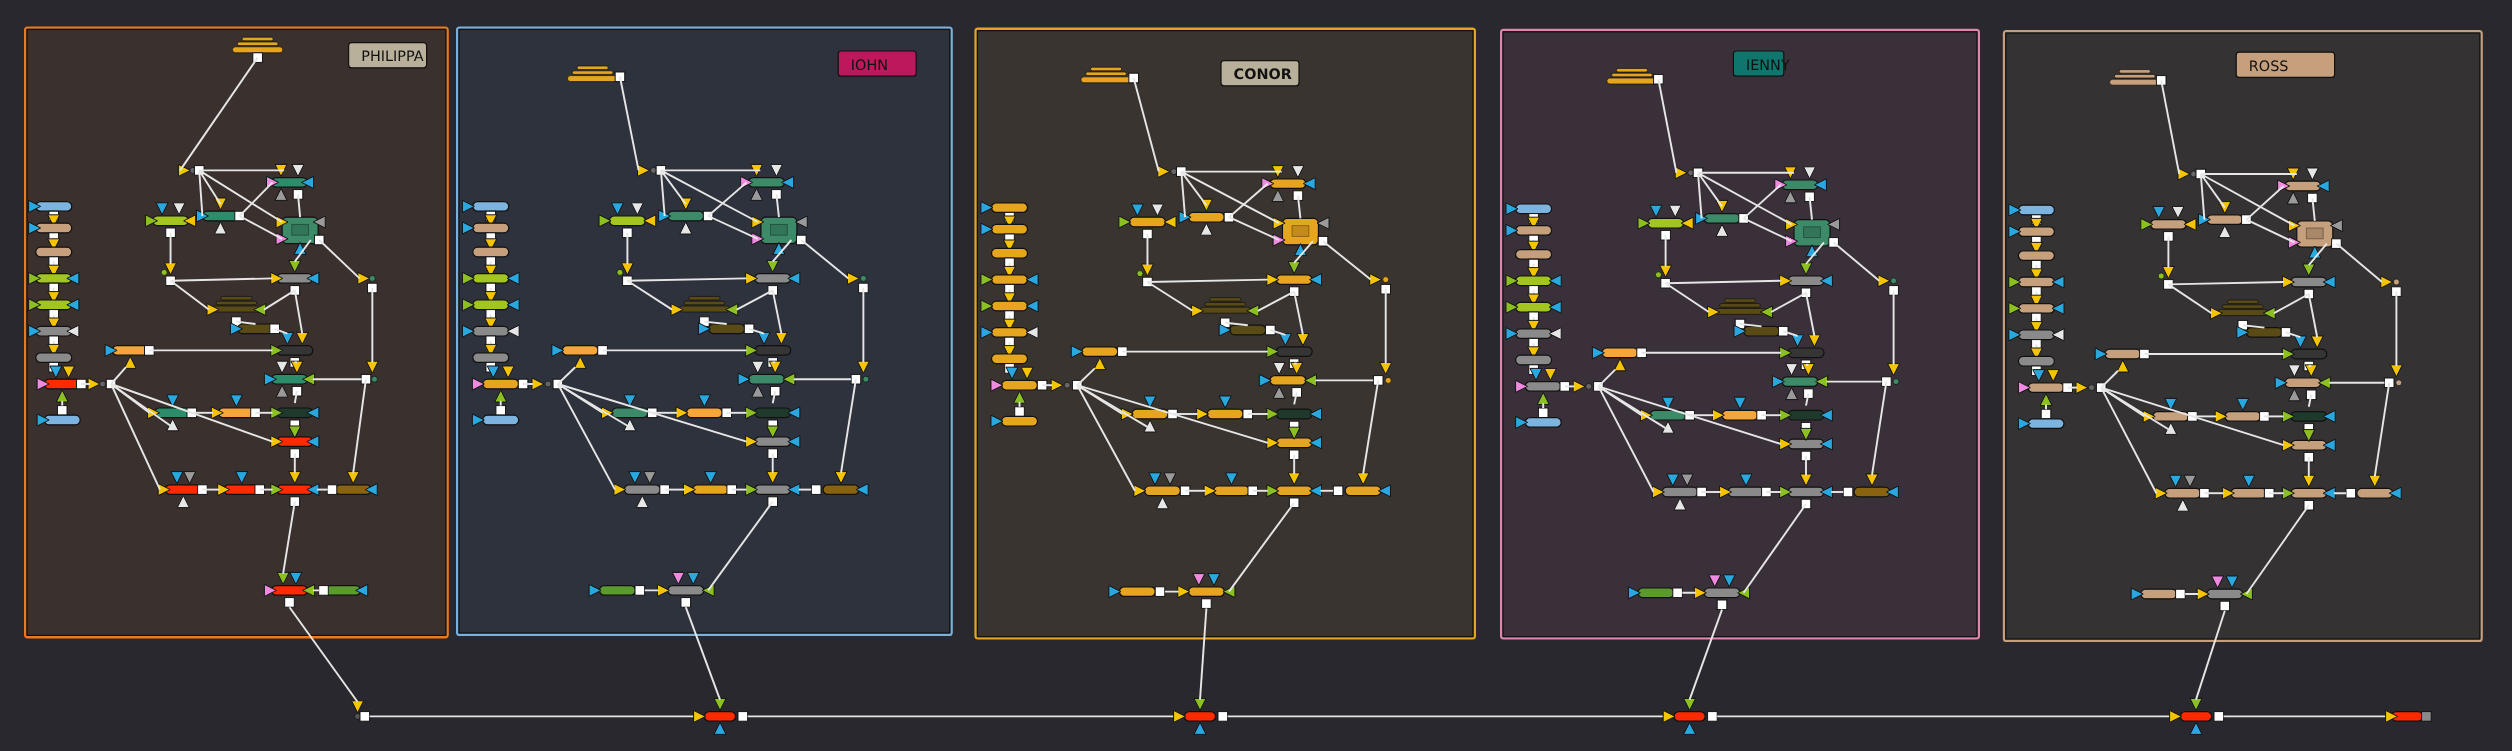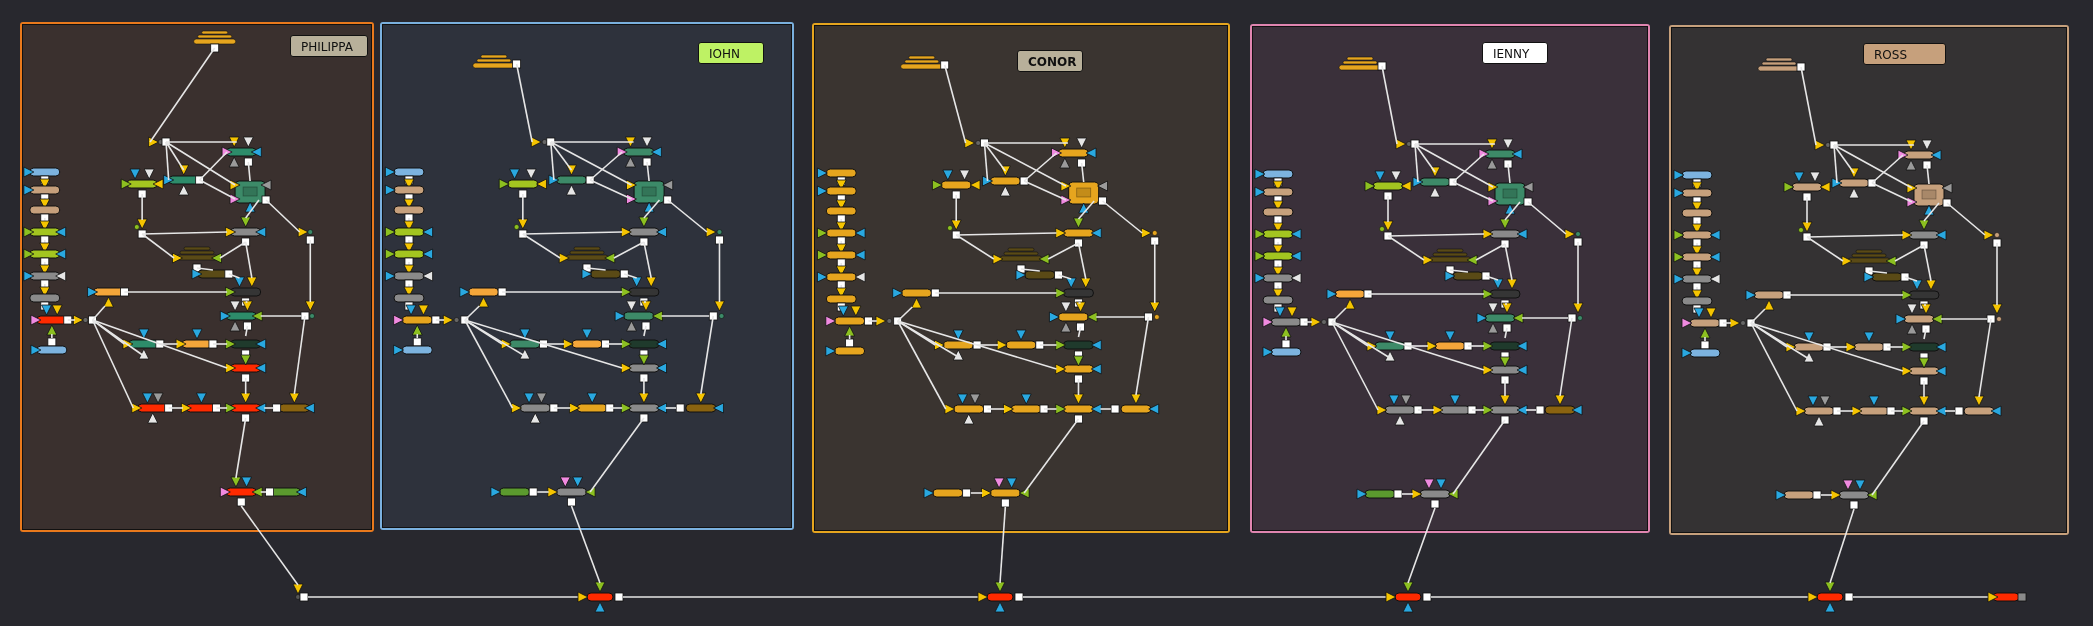--- a/index.html
+++ b/index.html
@@ -11,33 +11,33 @@
   svg#wires{position:absolute;left:0;top:0;}
 </style>
 </head>
 <body>
 
 <div id="canvas">
   <div id="groups">
       <div class="group" style="left: 20px; top: 22px; width: 354px; height: 510px; border-color: rgb(233, 121, 28); background: rgb(58, 48, 46);">
         <div class="group-inner"></div>
       </div>
-      <div class="group-label" style="left: 290px; top: 35px; width: 78px; background: rgb(184, 176, 154);">PHILIPPA</div>
+      <div class="group-label" style="left: 290px; top: 35px; width: 66px; background: rgb(184, 176, 154);">PHILIPPA</div>
       <div class="group" style="left: 380px; top: 22px; width: 414px; height: 508px; border-color: rgb(122, 176, 222); background: rgb(46, 50, 60);">
         <div class="group-inner"></div>
       </div>
-      <div class="group-label" style="left: 698px; top: 42px; width: 66px; background: #bef264;">IOHN</div>
+      <div class="group-label" style="left: 698px; top: 42px; width: 66px; background: #be185d;">IOHN</div>
       <div class="group" style="left: 812px; top: 23px; width: 418px; height: 510px; border-color: rgb(230, 165, 30); background: rgb(58, 52, 48);">
         <div class="group-inner"></div>
       </div>
       <div class="group-label" style="left: 1017px; top: 50px; width: 66px; background: rgb(184, 176, 154); font-weight: bold;">CONOR</div>
       <div class="group" style="left: 1250px; top: 24px; width: 400px; height: 509px; border-color: rgb(224, 133, 176); background: rgb(58, 48, 58);">
         <div class="group-inner"></div>
       </div>
-      <div class="group-label" style="left: 1444px; top: 42px; width: 66px; background: #ffffff; margin-left: 38px;">IENNY</div>
+      <div class="group-label" style="left: 1444px; top: 42px; width: 43px; background: #0f766e;">IENNY</div>
       <div class="group" style="left: 1669px; top: 25px; width: 400px; height: 510px; border-color: rgb(198, 160, 124); background: rgb(52, 50, 51);">
         <div class="group-inner"></div>
       </div>
       <div class="group-label" style="left: 1863px; top: 43px; width: 83px; background: rgb(198, 160, 124);">ROSS</div>
     </div>
   <svg id="wires" width="2093" height="626">
       <g>
         <rect x="201.7" y="31" width="26" height="3" rx="1.5" fill="#e6a51e" stroke="#111" stroke-width="0.6"></rect>
         <rect x="197.7" y="35" width="34" height="3" rx="1.5" fill="#e6a51e" stroke="#111" stroke-width="0.6"></rect>
         <rect x="193.7" y="39" width="42" height="5" rx="2.5" fill="#e6a51e" stroke="#111" stroke-width="0.6"></rect>

